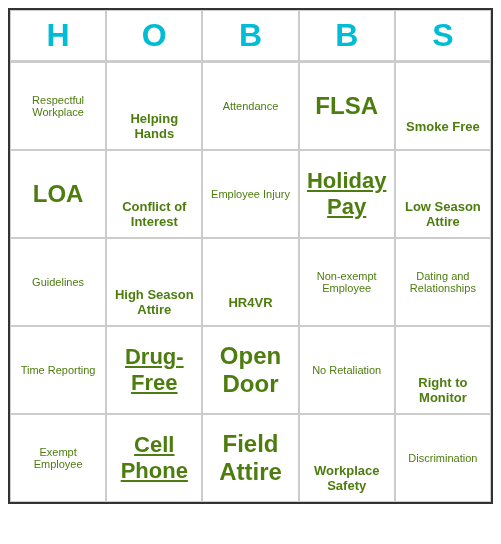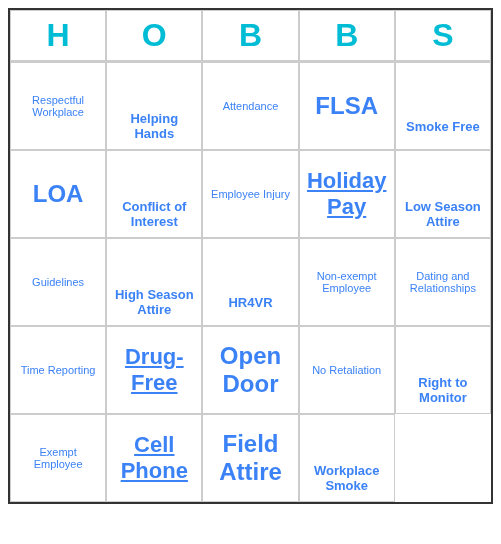--- a/index.html
+++ b/index.html
@@ -37,21 +37,21 @@
       border-top: 1px solid #ccc;
     }
     .bingo-cell {
       border: 1px solid #ccc;
       min-height: 88px;
       display: flex;
       align-items: center;
       justify-content: center;
       text-align: center;
       padding: 4px 4px;
-      color: #3b82f6;
+      color: #4d7c0f;
     }
     .bingo-cell .cell-text {
       display: block;
     }
     .size-small {
       font-size: 11px;
     }
     .size-medium {
       font-size: 13px;
       font-weight: bold;
@@ -142,16 +142,19 @@
       <div class="bingo-cell">
         <span class="cell-text size-small">Exempt Employee</span>
       </div>
       <div class="bingo-cell">
         <span class="cell-text size-large">Cell Phone</span>
       </div>
       <div class="bingo-cell">
         <span class="cell-text size-xlarge">Field Attire</span>
       </div>
       <div class="bingo-cell">
-        <span class="cell-text size-medium">Workplace Smoke</span>
+        <span class="cell-text size-medium">Workplace Safety</span>
+      </div>
+      <div class="bingo-cell">
+        <span class="cell-text size-small">Discrimination</span>
       </div>
     </div>
 </div>
 
 </body></html>

